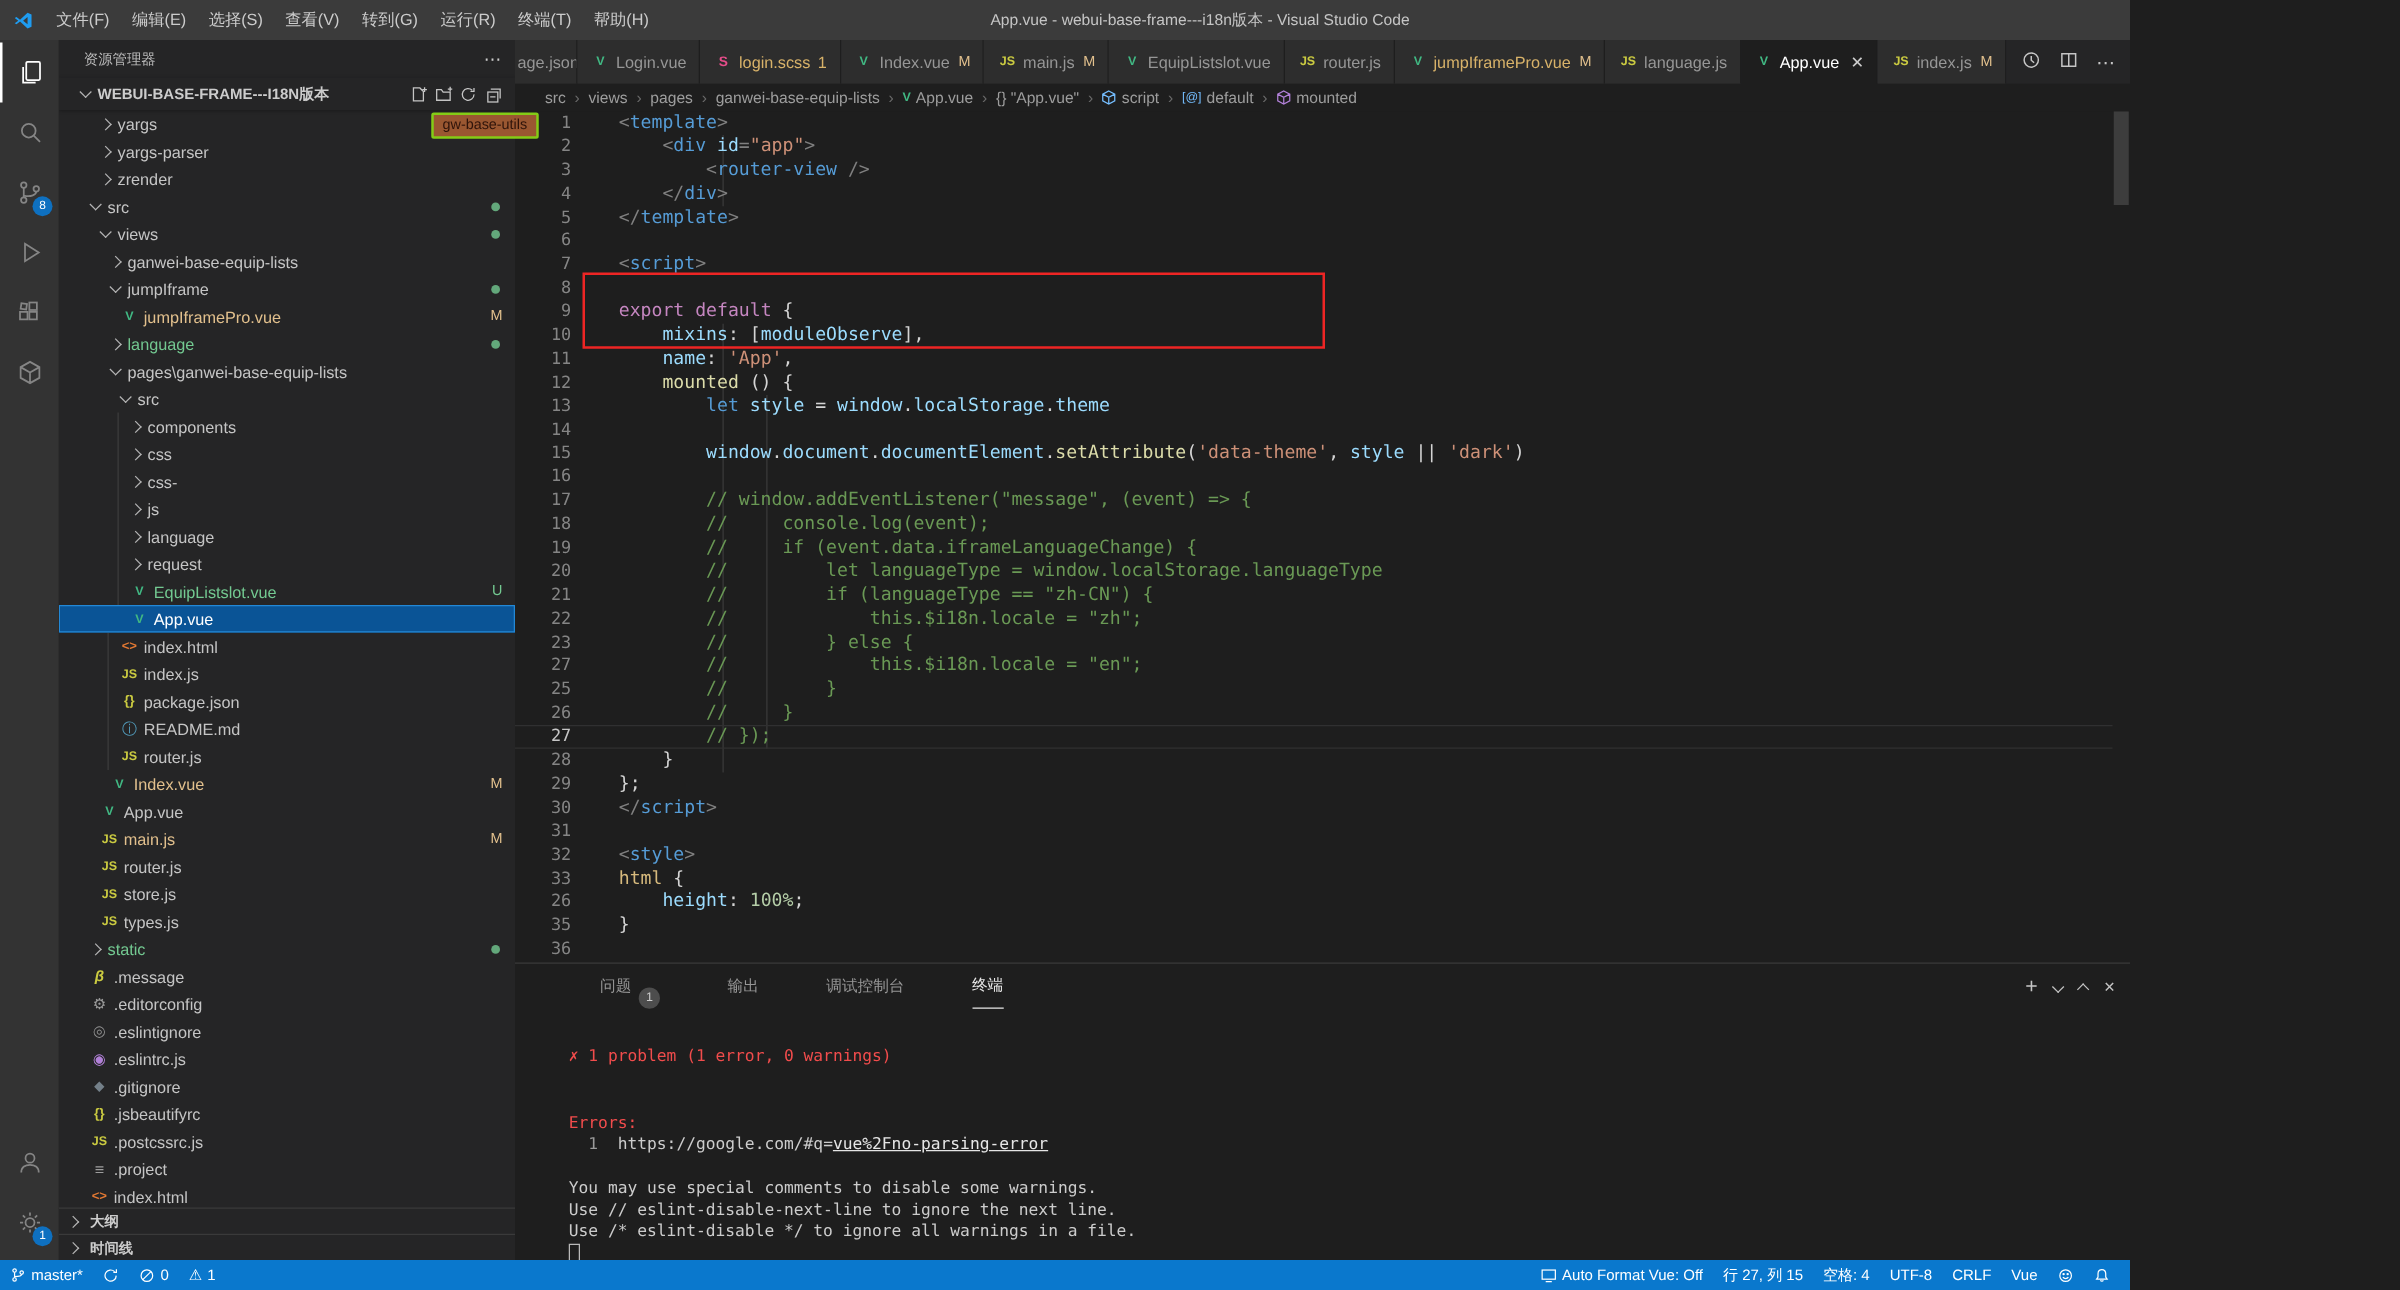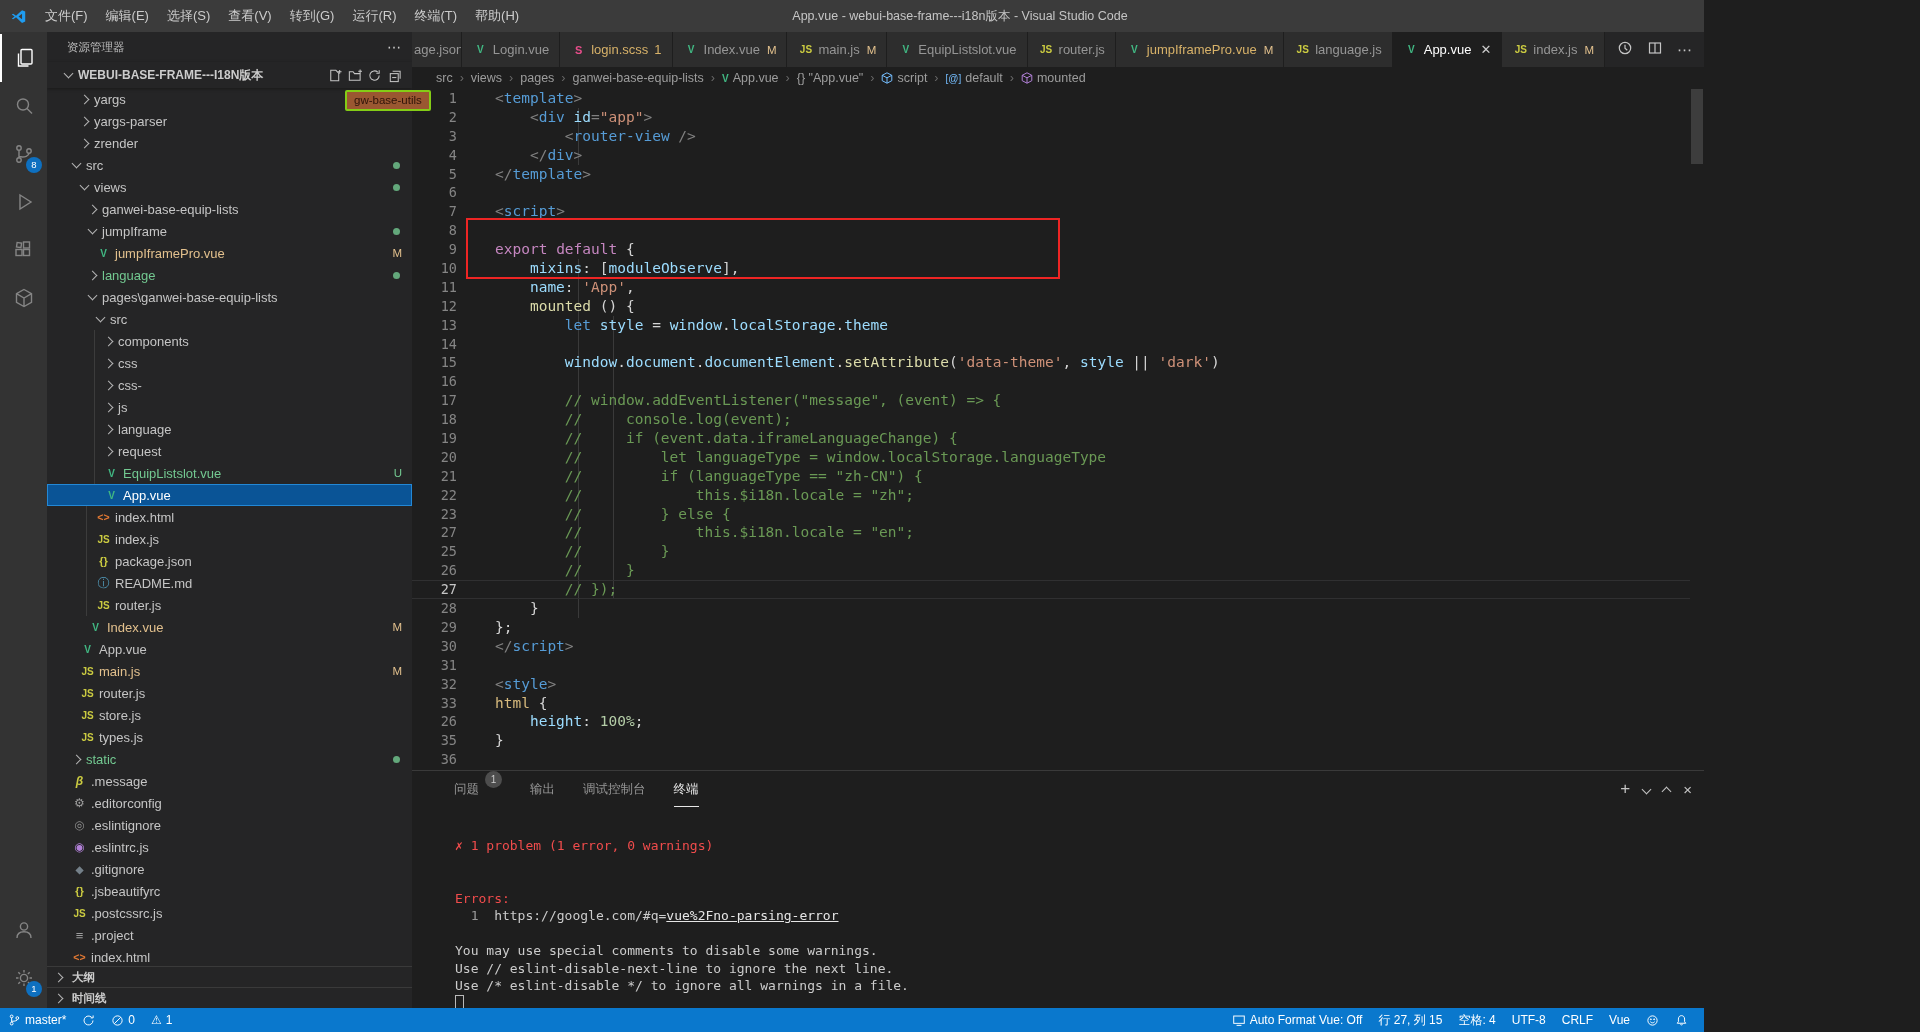--- a/index.html
+++ b/index.html
@@ -75,21 +75,21 @@
   .tg{color:#569cd6} .pu{color:#808080} .pl{color:#d4d4d4} .at{color:#9cdcfe}
   .st{color:#ce9178} .kw{color:#c586c0} .kb{color:#569cd6} .vr{color:#9cdcfe}
   .fn{color:#dcdcaa} .cm{color:#6a9955} .nu{color:#b5cea8} .se{color:#d7ba7d}
   #current-line { position:absolute; left:0; right:14px; height:18.9px; border-top:1px solid #303031; border-bottom:1px solid #303031; z-index:1; }
   #red-box { position:absolute; left:54px; top:129px; width:594px; height:61px; border:2.5px solid #ee2524; z-index:5; }
   .indent-guide { position:absolute; width:1px; background:#3a3a3a; z-index:0; }
   #editor-scrollbar { position:absolute; right:1px; top:0; width:12px; height:75px; background:rgba(121,121,121,.35); }
   
   #panel { position:relative; height:238px; border-top:1px solid #3a3a3a; background:#1e1e1e; }
   #panel-tabs { display:flex; align-items:center; gap:28px; height:36px; padding-left:42px; font-size:12.5px; color:#969696; }
-  .ptab { display:flex; align-items:flex-start; gap:6px; height:36px; line-height:36px; }
+  .ptab { display:flex; align-items:flex-end; gap:6px; height:36px; line-height:36px;margin-left:26px; }
   .ptab.active { color:#e7e7e7; border-bottom:1px solid #e7e7e7; }
   .pbadge { min-width:17px; height:17px; border-radius:9px; background:#4d4d4d; color:#cccccc; font-size:10px; line-height:17px; text-align:center; }
   #panel-actions { position:absolute; right:12px; top:8px; display:flex; align-items:center; gap:13px; color:#c5c5c5; font-size:15px; }
   .chev2 { width:7px; height:7px; border-right:1.3px solid #c5c5c5; border-bottom:1.3px solid #c5c5c5; display:inline-block; }
   #terminal-out { position:absolute; left:43px; top:66px; font-family:"DejaVu Sans Mono", monospace; font-size:13px; line-height:17.5px; white-space:pre; }
   .tr{color:#f14c4c} .td{color:#9a9a9a} .tp{color:#cccccc} .tl{color:#e6e6e6; text-decoration:underline}
   #t-cursor { display:inline-block; width:9px; height:15px; border:1px solid #b9b9b9; vertical-align:-2px; }
   #panel-divider { position:absolute; left:1394px; top:4px; bottom:6px; width:1px; background:#404040; }
   #terminal-list { position:absolute; left:1398px; top:30px; width:116px; }
   .term-item { display:flex; align-items:center; gap:6px; height:23px; padding-left:6px; font-size:12.5px; color:#cccccc; }

